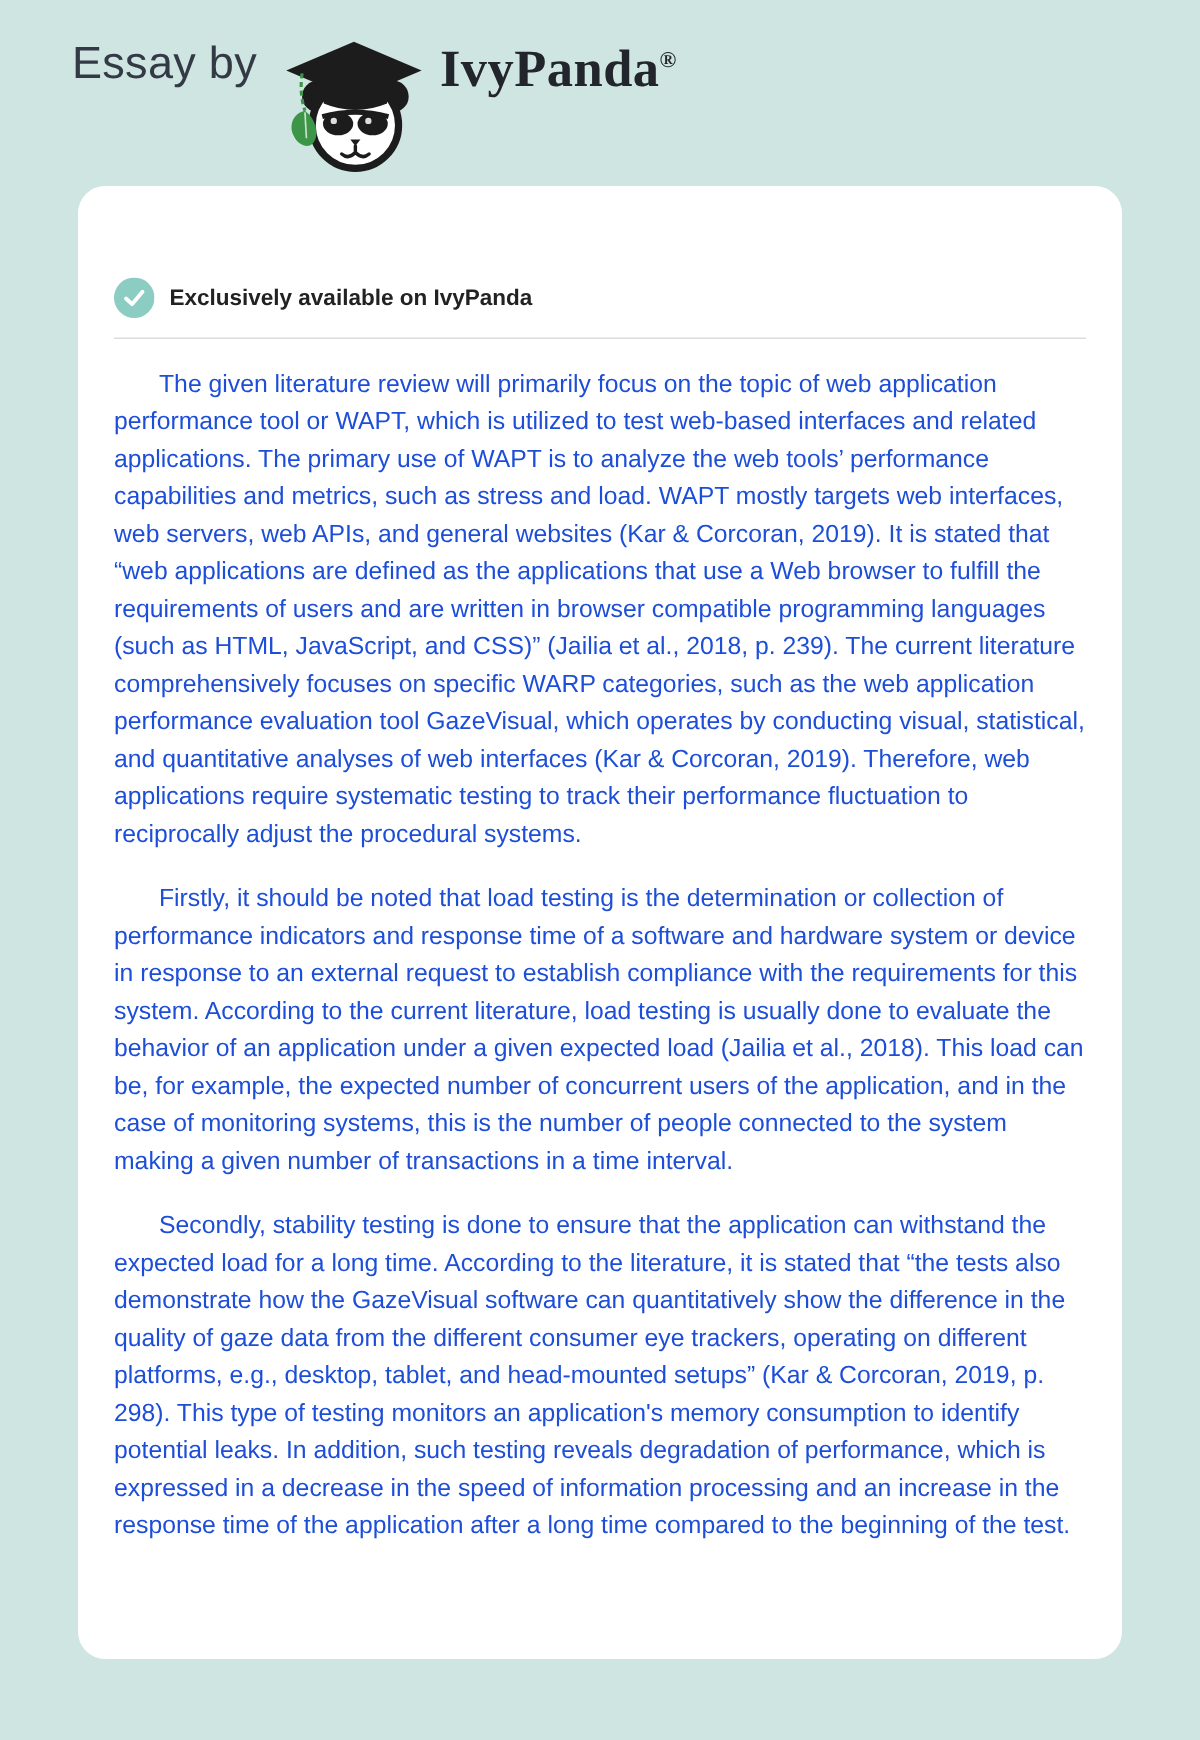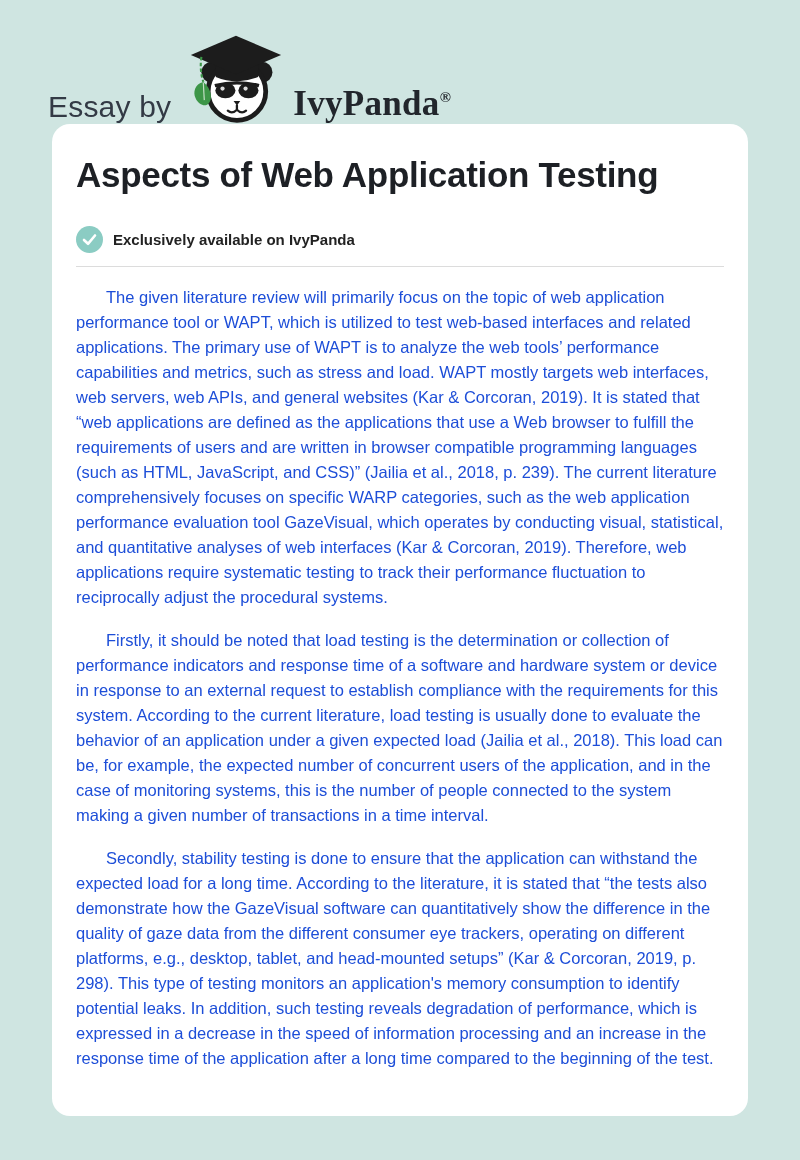--- a/index.html
+++ b/index.html
@@ -8,21 +8,21 @@
     width: 800px;
     height: 1160px;
     background: #cfe5e1;
     font-family: "Liberation Sans", "DejaVu Sans", sans-serif;
     overflow: hidden;
   }
 
   
   .page-header {
     display: flex;
-    align-items: flex-end;
+    align-items: flex-start;
     padding: 26px 0 0 48px;
     height: 124px;
   }
   .essay-by {
     font-size: 30px;
     color: #333a45;
     letter-spacing: 0.2px;
   }
   .logo-wrap {
     margin: 0 10px 0 16px;
@@ -122,21 +122,20 @@
       <path d="M15 23 Q13 37 17 49" stroke="#3d9648" stroke-width="2.2" stroke-dasharray="3.5 2.5" fill="none"></path>
       <path d="M17 49 C8 51 6 60 9 66 C12 73 19 75 22 72 C27 68 26 56 17 49 Z" fill="#3d9648"></path>
       <path d="M17 50 L18 68" stroke="#ffffff" stroke-width="1.2" opacity="0.7"></path>
     </svg>
   </span>
 
   <span class="brand"><span>IvyPanda</span><sup>®</sup></span>
 </header>
 
 <main class="essay-card">
-  <h1 class="page-title">Aspects of Web Application Testing</h1>
 
   <div class="exclusive-badge">
     <span class="check-circle">
       <svg width="27" height="27" viewBox="0 0 27 27" aria-hidden="true">
         <circle cx="13.5" cy="13.5" r="13.5" fill="#8bccc3"></circle>
         <polyline points="8,14 12,17.8 19,9.5" fill="none" stroke="#ffffff" stroke-width="2.6" stroke-linecap="round" stroke-linejoin="round"></polyline>
       </svg>
     </span>
     <span class="badge-text">Exclusively available on IvyPanda</span>
   </div>

